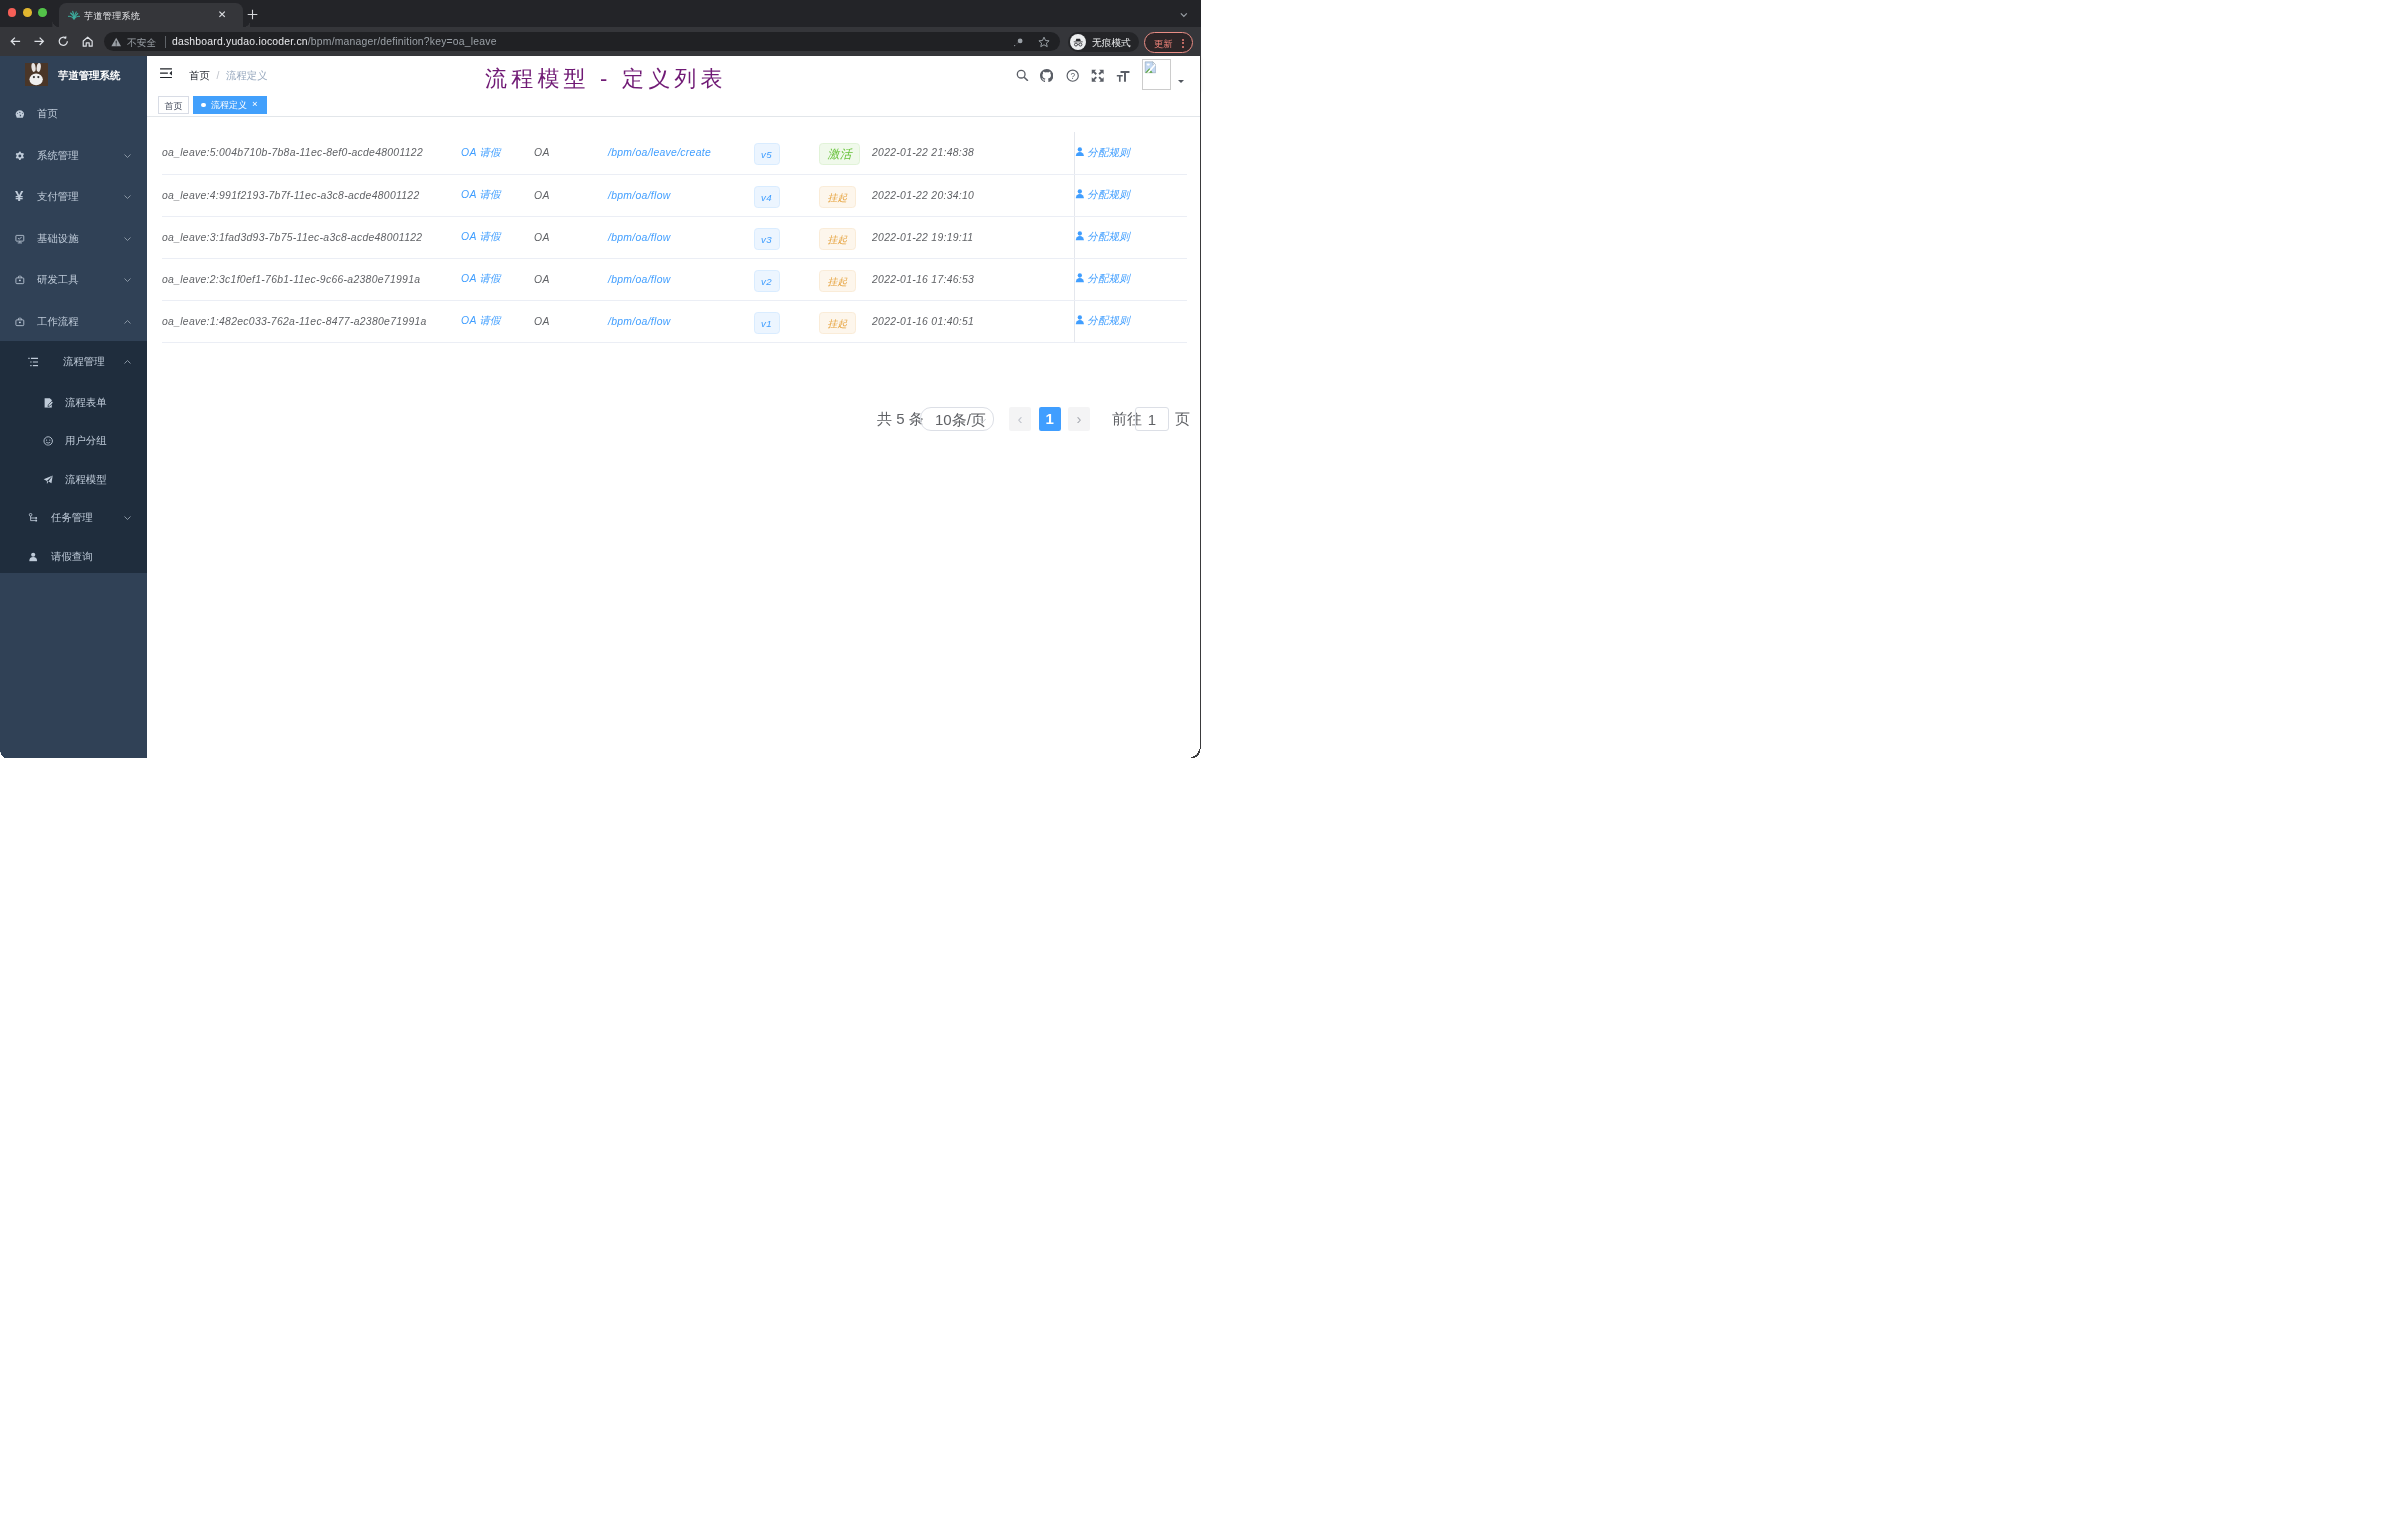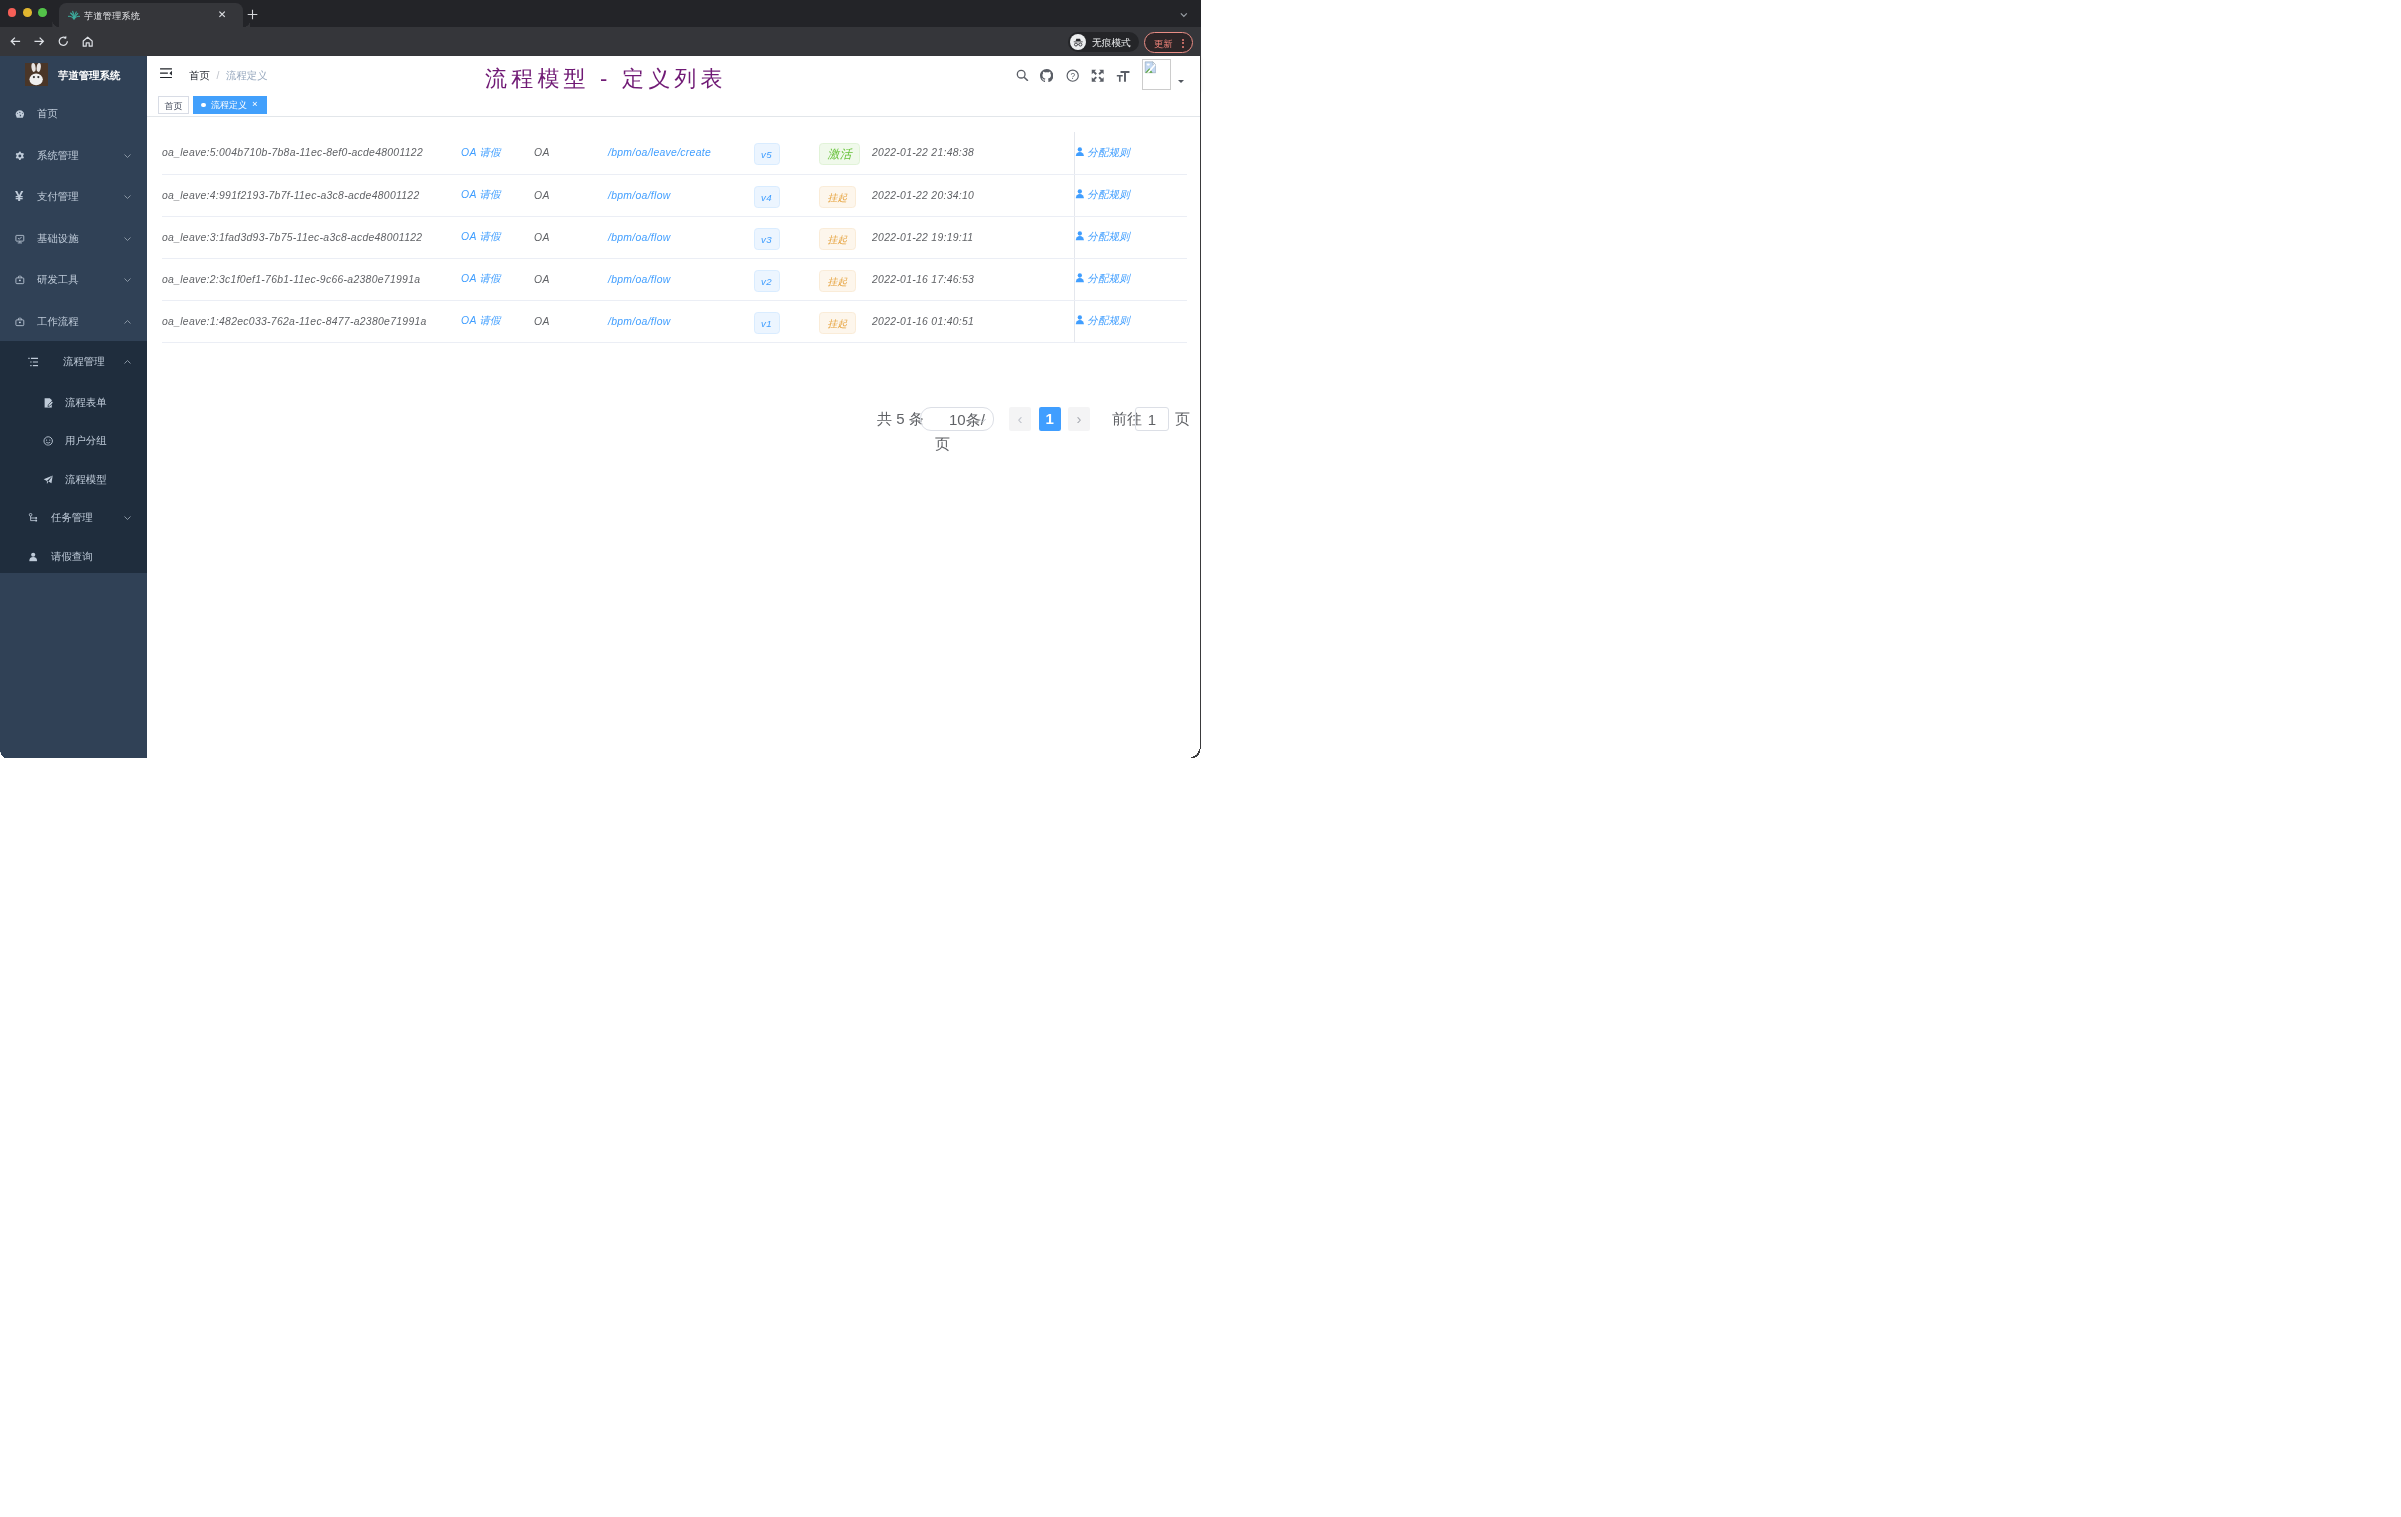--- a/index.html
+++ b/index.html
@@ -65,21 +65,21 @@
 tr.hr th { border-bottom:0.7px solid #ebeef5; }
 td.op, th.op { border-left:0.7px solid #e4e7ed; }
 a { color:#409eff; text-decoration:none; }
 .vtag { display:inline-block; position:relative; top:1.5px; min-width:26px; height:22px; line-height:21px; padding:0 6px; background:#ecf5ff; border:0.7px solid #d9ecff; color:#409eff; border-radius:3.7px; font-size:9.7px; box-sizing:border-box; }
 .gtag { display:inline-block; position:relative; top:1.5px; height:22px; line-height:21px; padding:0 7.4px; background:#f0f9eb; border:0.7px solid #e1f3d8; color:#67c23a; border-radius:3.7px; font-size:12px; box-sizing:border-box; }
 .ytag { display:inline-block; position:relative; top:1.5px; height:22px; line-height:21px; padding:0 7.4px; background:#fdf6ec; border:0.7px solid #faecd8; color:#e6a23c; border-radius:3.7px; font-size:9.7px; box-sizing:border-box; }
 
 #pager { position:absolute; left:0; top:275px; width:1039px; height:24px; font-size:15px; color:#606266; }
 #pager .item { position:absolute; top:0; height:24px; line-height:24px; }
 #ptotal { left:715px; }
-#psel { left:758px; width:74px; border:0.7px solid #dcdfe6; border-radius:11px; text-align:left;padding-left:14px; }
+#psel { left:758px; width:74px; border:0.7px solid #dcdfe6; border-radius:11px; text-align:left; }
 #psel span { margin-left:14px; }
 #psel .sc { position:absolute; right:6.7px; top:0; color:#c0c4cc; }
 #pprev { left:847px; width:22px; background:#f4f4f5; border-radius:2.2px; color:#c0c4cc; text-align:center; }
 #pcur { left:877px; width:21.5px; background:#409eff; border-radius:2.2px; color:#fff; text-align:center; font-weight:bold; }
 #pnext { left:906px; width:22px; background:#f4f4f5; border-radius:2.2px; color:#a8abb2; text-align:center; }
 #pgoto { left:950px; }
 #pinput { left:973px; width:34px; border:0.7px solid #dcdfe6; border-radius:3px; text-align:center; }
 #pend { left:1013px; }
 #winborder { position:absolute; left:1200px; top:56px; width:0.9px; height:694px; background:#3a3a3c; z-index:50; }
 #blc { position:absolute; left:0; top:750px; width:9.3px; height:9.3px; background:radial-gradient(circle at 9.3px 0px, rgba(0,0,0,0) 9px, #fff 9.2px); z-index:60; }
@@ -121,20 +121,36 @@
   <svg class="tbicon" style="left:33px" width="12.6" height="12.6" viewBox="0 0 17 17">
       <path d="M2 8.5H14M9 3.5 L14 8.5 L9 13.5" stroke="#dee1e6" stroke-width="1.7" fill="none"></path>
     </svg>
   <svg class="tbicon" style="left:57px" width="12.6" height="12.6" viewBox="0 0 17 17">
       <path d="M14 8.5 A5.5 5.5 0 1 1 12.2 4.4" stroke="#dee1e6" stroke-width="1.7" fill="none"></path>
       <path d="M12.5 1 v3.8 h-3.8z" fill="#dee1e6"></path>
     </svg>
   <svg class="tbicon" style="left:81px" width="13.4" height="13.4" viewBox="0 0 18 18">
       <path d="M3 8 L9 3 L15 8 V15 H11 V10.5 H7 V15 H3 Z" stroke="#dee1e6" stroke-width="1.6" fill="none" stroke-linejoin="round"></path>
     </svg>
+  <div id="urlbar">
+    <svg style="position:absolute;left:7.4px;top:4.5px" width="10.4" height="10.4" viewBox="0 0 14 14">
+        <path d="M7 1 L13.5 12.5 H0.5 Z" fill="#9aa0a6"></path>
+        <rect x="6.3" y="5" width="1.4" height="4" fill="#202124"></rect>
+        <rect x="6.3" y="10" width="1.4" height="1.4" fill="#202124"></rect>
+      </svg>
+    <span id="insecure">不安全</span>
+    <div id="urlsep"></div>
+    <span id="urltext"><b>dashboard.yudao.iocoder.cn</b>/bpm/manager/definition?key=oa_leave</span>
+    <svg style="position:absolute;left:909px;top:4.5px" width="11" height="11" viewBox="0 0 15 15">
+        <path d="M9.7 2 a3.3 3.3 0 1 0 0 6.6 a3.3 3.3 0 0 0 0 -6.6 M7.4 7.2 L1.5 13 v-2.2 h2.2 L7 7" fill="#9aa0a6"></path>
+      </svg>
+    <svg style="position:absolute;left:934px;top:3.7px" width="12" height="12" viewBox="0 0 16 16">
+        <path d="M8 1.5 L10 6 L14.8 6.4 L11.2 9.5 L12.3 14.2 L8 11.7 L3.7 14.2 L4.8 9.5 L1.2 6.4 L6 6 Z" stroke="#9aa0a6" stroke-width="1.3" fill="none" stroke-linejoin="round"></path>
+      </svg>
+  </div>
   <div id="incog">
     <div id="incircle">
       <svg style="position:absolute;left:3px;top:3.7px" width="10.4" height="9.7" viewBox="0 0 14 13">
           <path d="M4.5 1 h5 l1 3 h-7 z M1 4.7 h12 v1 h-12 z" fill="#28292d"></path>
           <circle cx="4" cy="8.8" r="2" fill="none" stroke="#28292d" stroke-width="1.1"></circle>
           <circle cx="10" cy="8.8" r="2" fill="none" stroke="#28292d" stroke-width="1.1"></circle>
           <path d="M6 8.8 q1 -0.8 2 0" stroke="#28292d" stroke-width="1" fill="none"></path>
         </svg>
     </div>
     <span>无痕模式</span>

